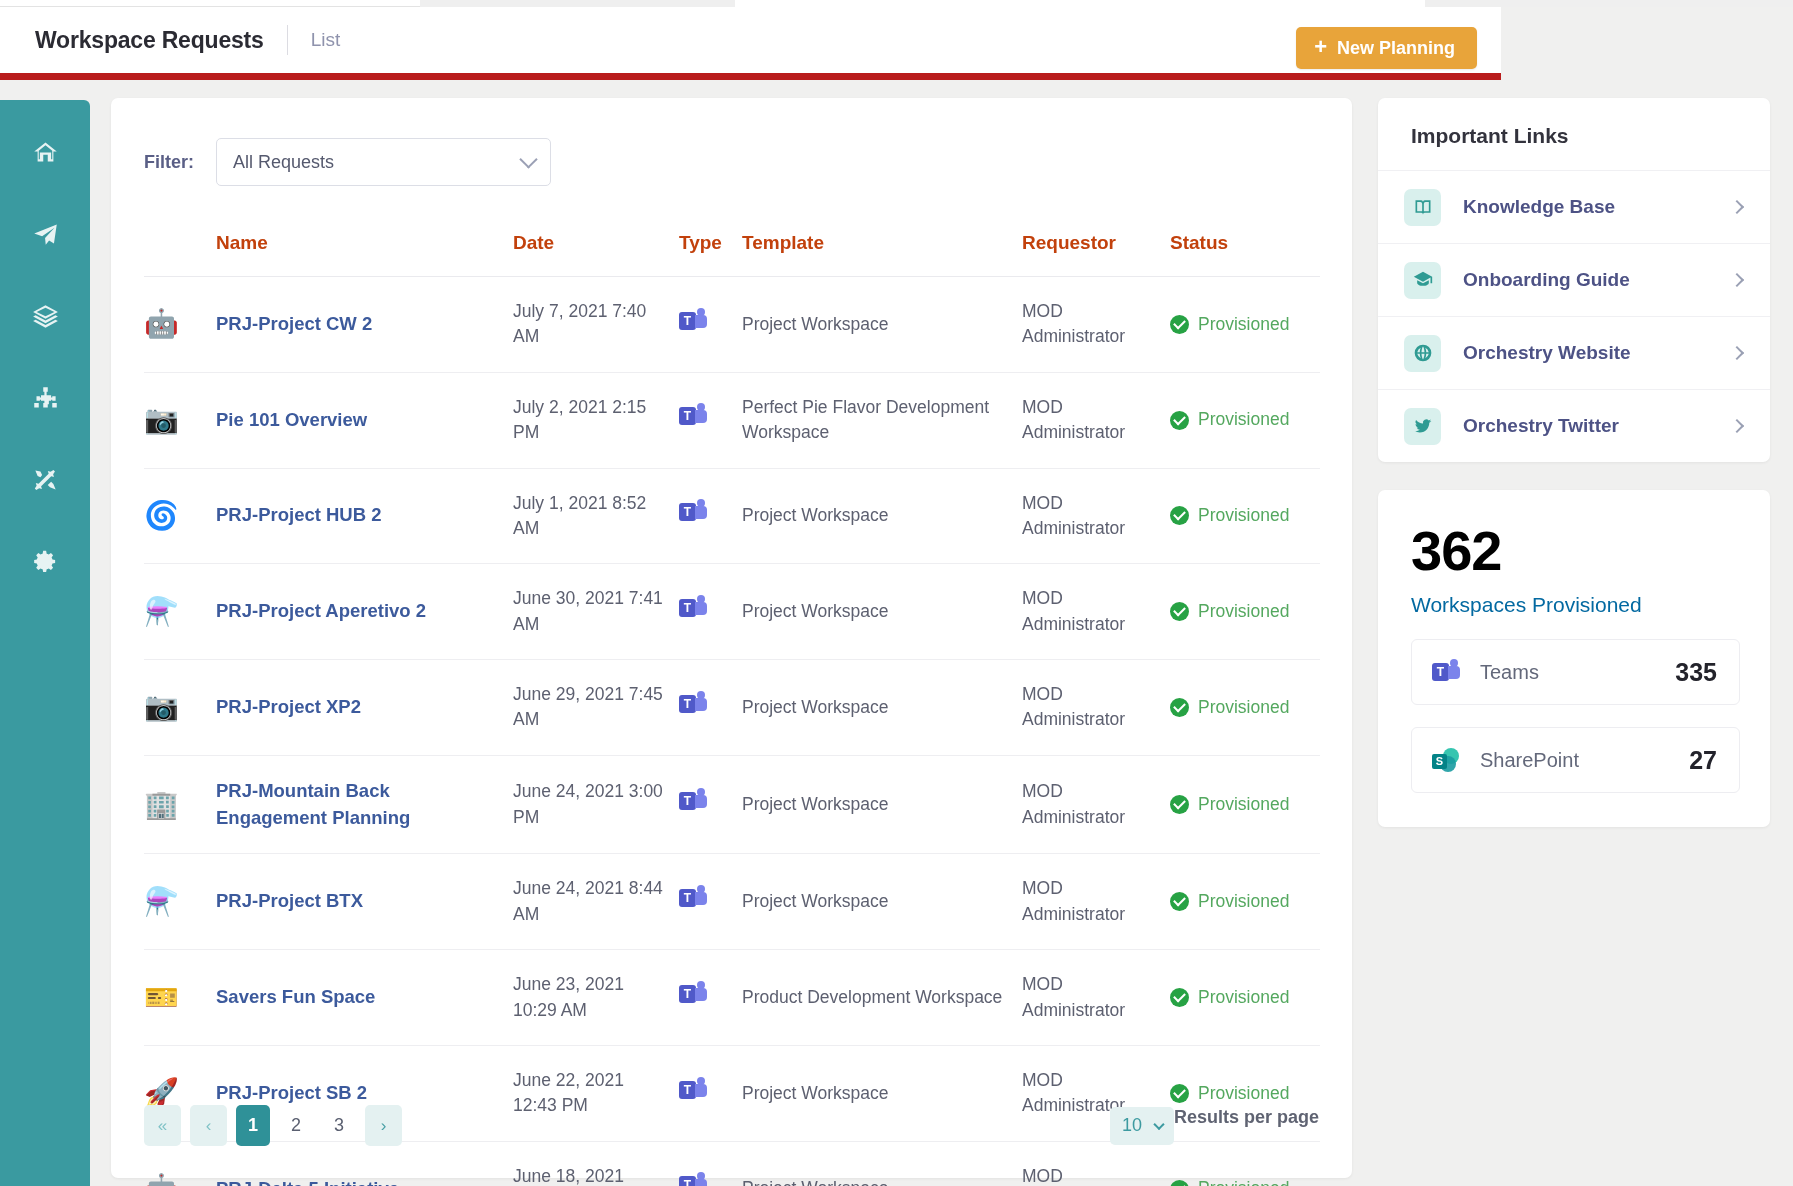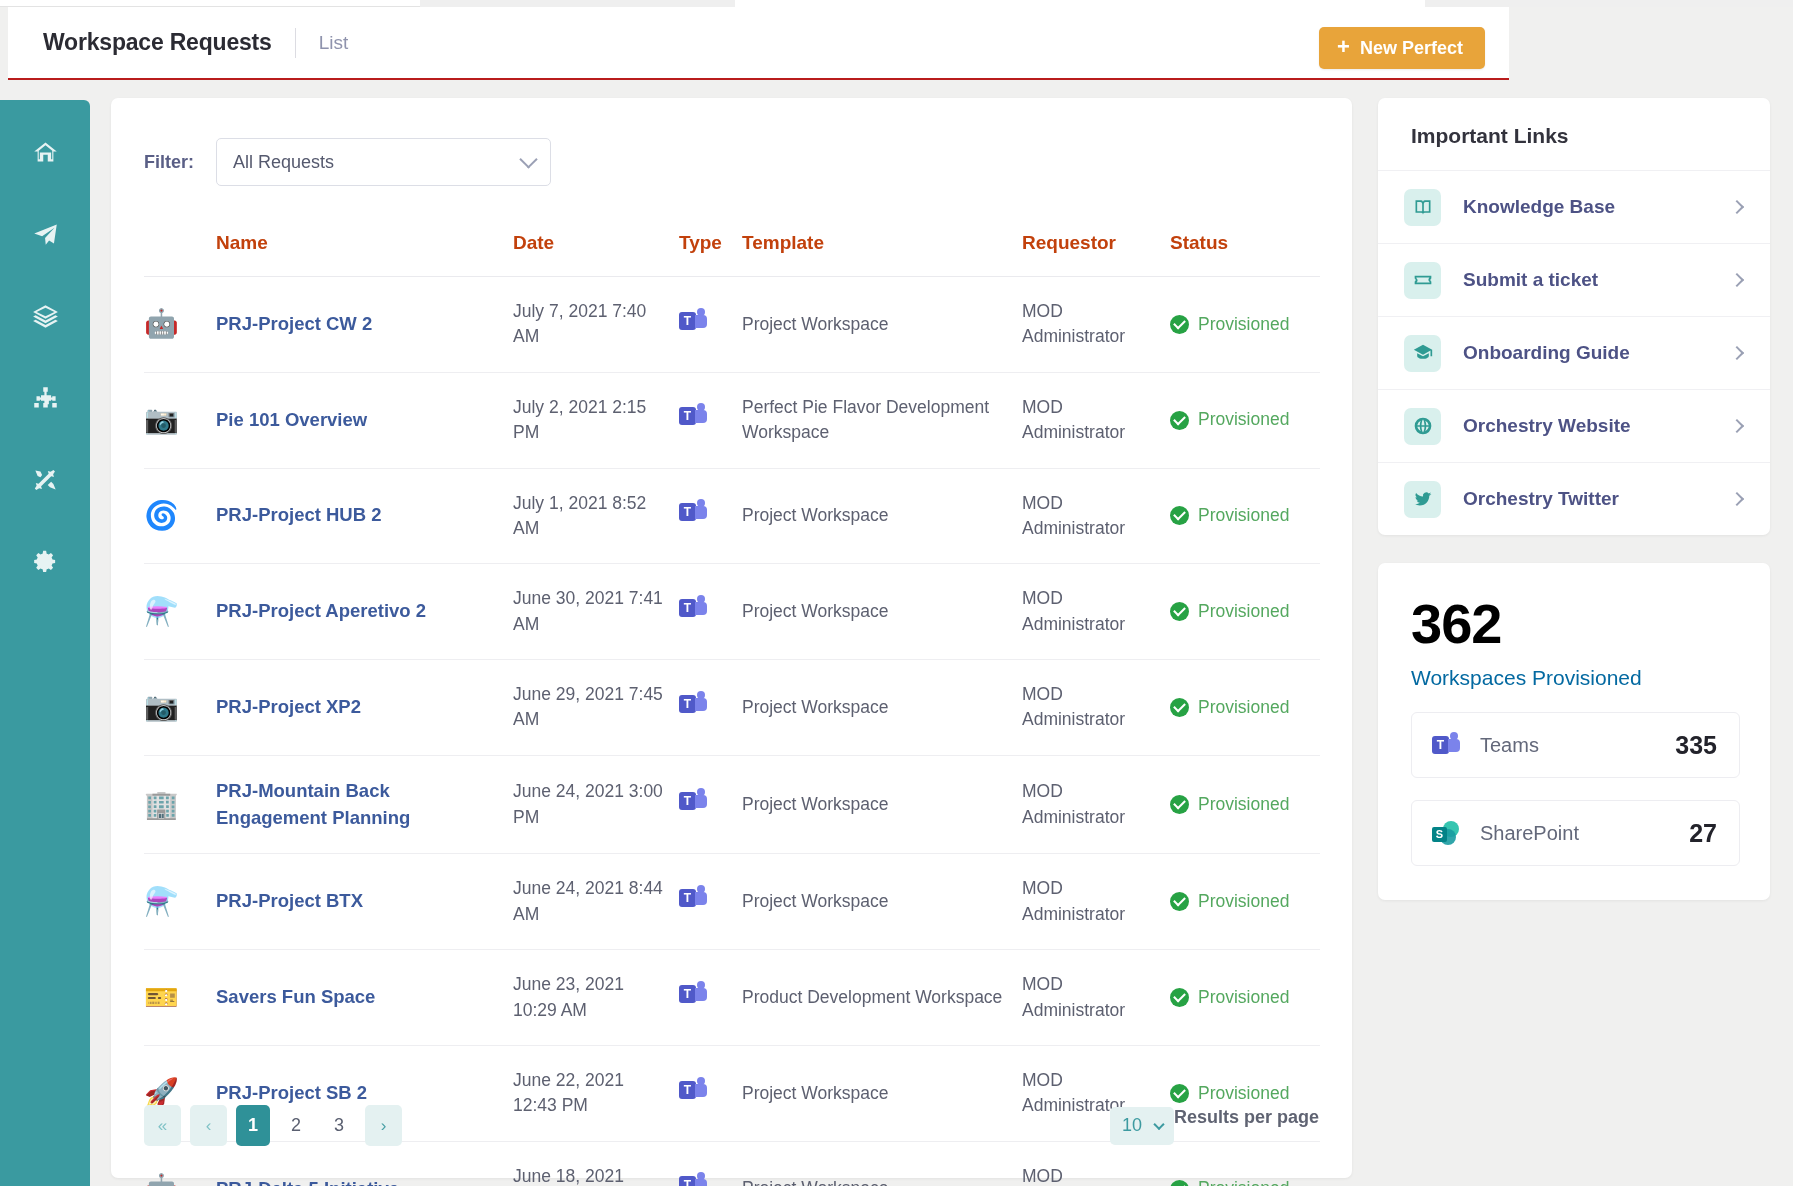--- a/index.html
+++ b/index.html
@@ -12,22 +12,22 @@
   #root { position: relative; width: 1793px; height: 1186px; }
 
   
   .chrome-sliver { position:absolute; top:0; left:0; width:1793px; height:7px; background:#efefef; }
   .chrome-sliver .tab-a { position:absolute; left:0; top:0; width:420px; height:7px; background:#ffffff; border-bottom:1px solid #e3e3e3; }
   .chrome-sliver .tab-b { position:absolute; left:735px; top:0; width:690px; height:7px; background:#ffffff; }
 
   
   .topbar {
     position:absolute; top:7px; left:0; width:1501px; height:73px;
-    background:#ffffff; border-bottom:2px solid #b91c1c;
-    display:flex; align-items:center;margin-left:8px;
+    background:#ffffff; border-bottom:7px solid #b91c1c;
+    display:flex; align-items:center;
   }
   .page-title {
     margin-left:35px; font-size:23px; font-weight:700; color:#2b2b33;
     letter-spacing:-0.2px;
   }
   .title-divider { width:1px; height:30px; background:#dcdce2; margin:0 23px; }
   .crumb-list { font-size:19px; color:#8f93ad; }
   .new-request-btn {
     position:absolute; right:24px; top:20px;
     height:42px; padding:0 22px 0 18px;
@@ -205,21 +205,21 @@
     <div class="tab-a"></div>
     <div class="tab-b"></div>
   </div>
 
   <div class="topbar">
     <div class="page-title">Workspace Requests</div>
     <div class="title-divider"></div>
     <div class="crumb-list">List</div>
     <button class="new-request-btn">
       <span class="plus-glyph">+</span>
-      <span>New Perfect</span>
+      <span>New Planning</span>
     </button>
   </div>
 
   <div class="rail">
     <div class="rail-item">
       <span>
         <svg viewBox="0 0 24 24">
             <path d="M12 3 2 11h3v9h5v-6h4v6h5v-9h3L12 3zm0 2.6 6 4.8V18h-1v-6H7v6H6v-7.6l6-4.8z"></path>
           </svg>
       </span>
@@ -480,29 +480,20 @@
     <div class="panel">
       <div class="panel-head">Important Links</div>
       <div id="links-list">
           <div class="link-row">
             <span class="link-icon">
               <svg viewBox="0 0 24 24">
                 <path d="M3 4h7a2 2 0 012 2 2 2 0 012-2h7v15h-7a2 2 0 00-2 2 2 2 0 00-2-2H3V4zm2 2v11h5a4 4 0 011 .1V8a2 2 0 00-2-2H5zm14 0h-4a2 2 0 00-2 2v9.1A4 4 0 0114 17h5V6z"></path>
               </svg>
             </span>
             <span class="link-text">Knowledge Base</span>
-            <span class="link-chev"></span>
-          </div>
-          <div class="link-row">
-            <span class="link-icon">
-              <svg viewBox="0 0 24 24">
-                <path d="M2 7h20v3.2a2 2 0 000 3.6V17H2v-3.2a2 2 0 000-3.6V7zm2 2v.6a4 4 0 010 5.8V15h16v-.6a4 4 0 010-5.8V9H4z"></path>
-              </svg>
-            </span>
-            <span class="link-text">Submit a ticket</span>
             <span class="link-chev"></span>
           </div>
           <div class="link-row">
             <span class="link-icon">
               <svg viewBox="0 0 24 24">
                 <path d="M12 2 1 8l11 6 9-4.9V16h2V8L12 2zM5 12.2v3.3c0 1.9 3.1 3.5 7 3.5s7-1.6 7-3.5v-3.3l-7 3.8-7-3.8z"></path>
               </svg>
             </span>
             <span class="link-text">Onboarding Guide</span>
             <span class="link-chev"></span>

